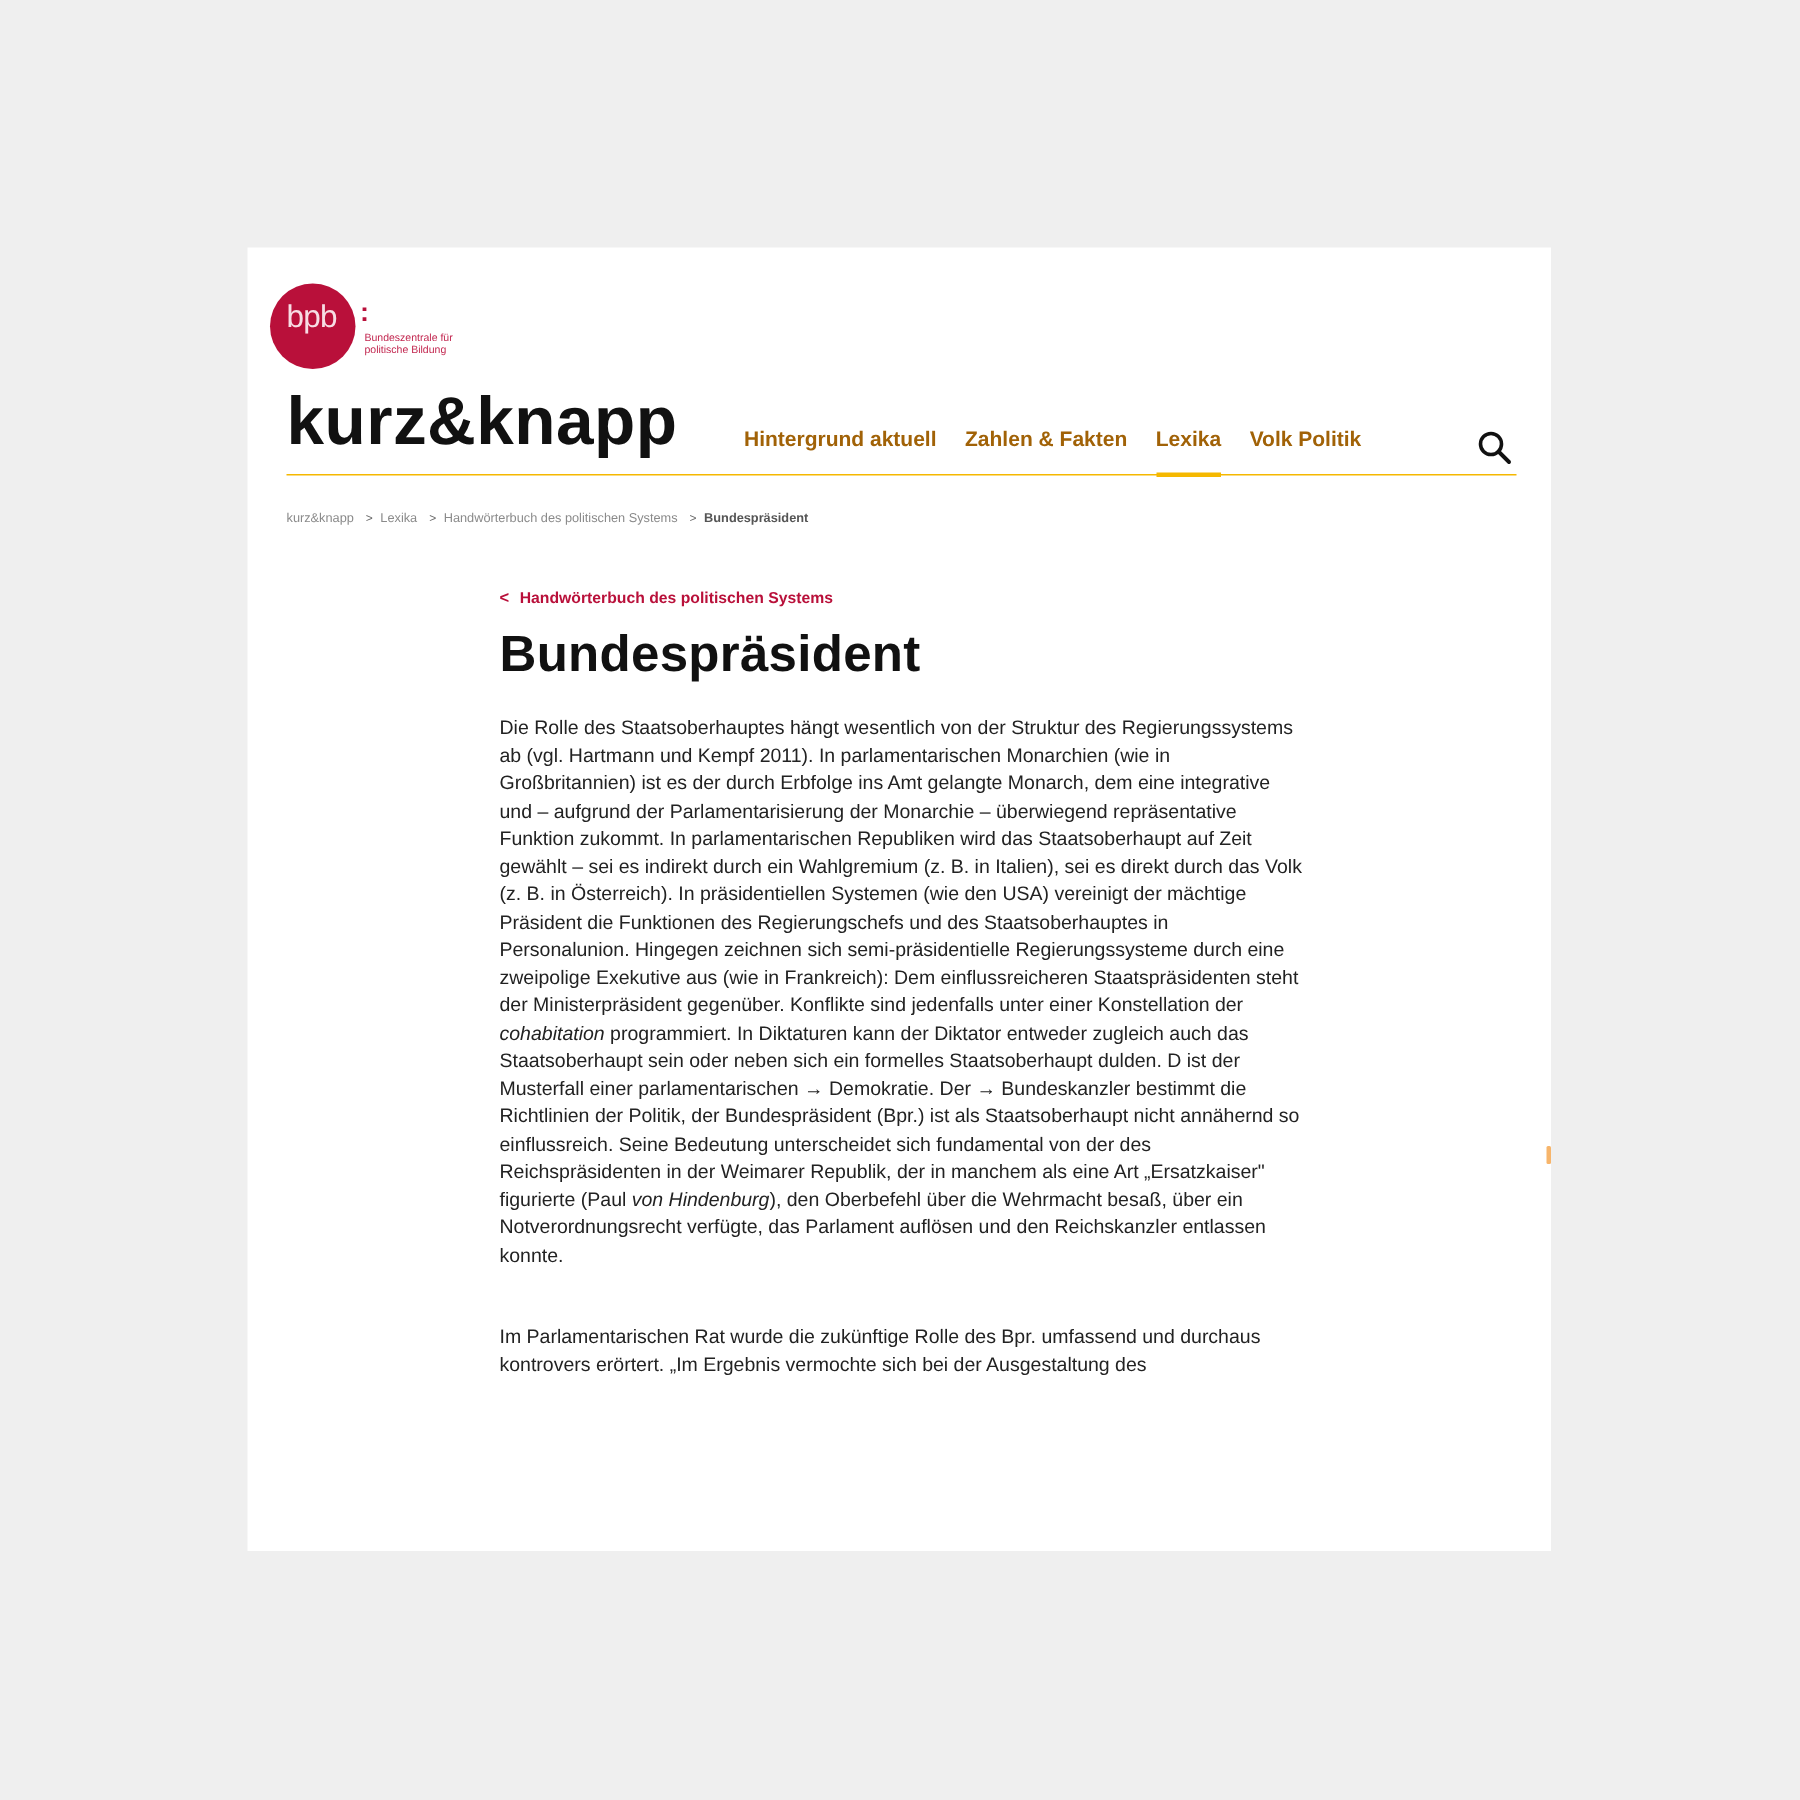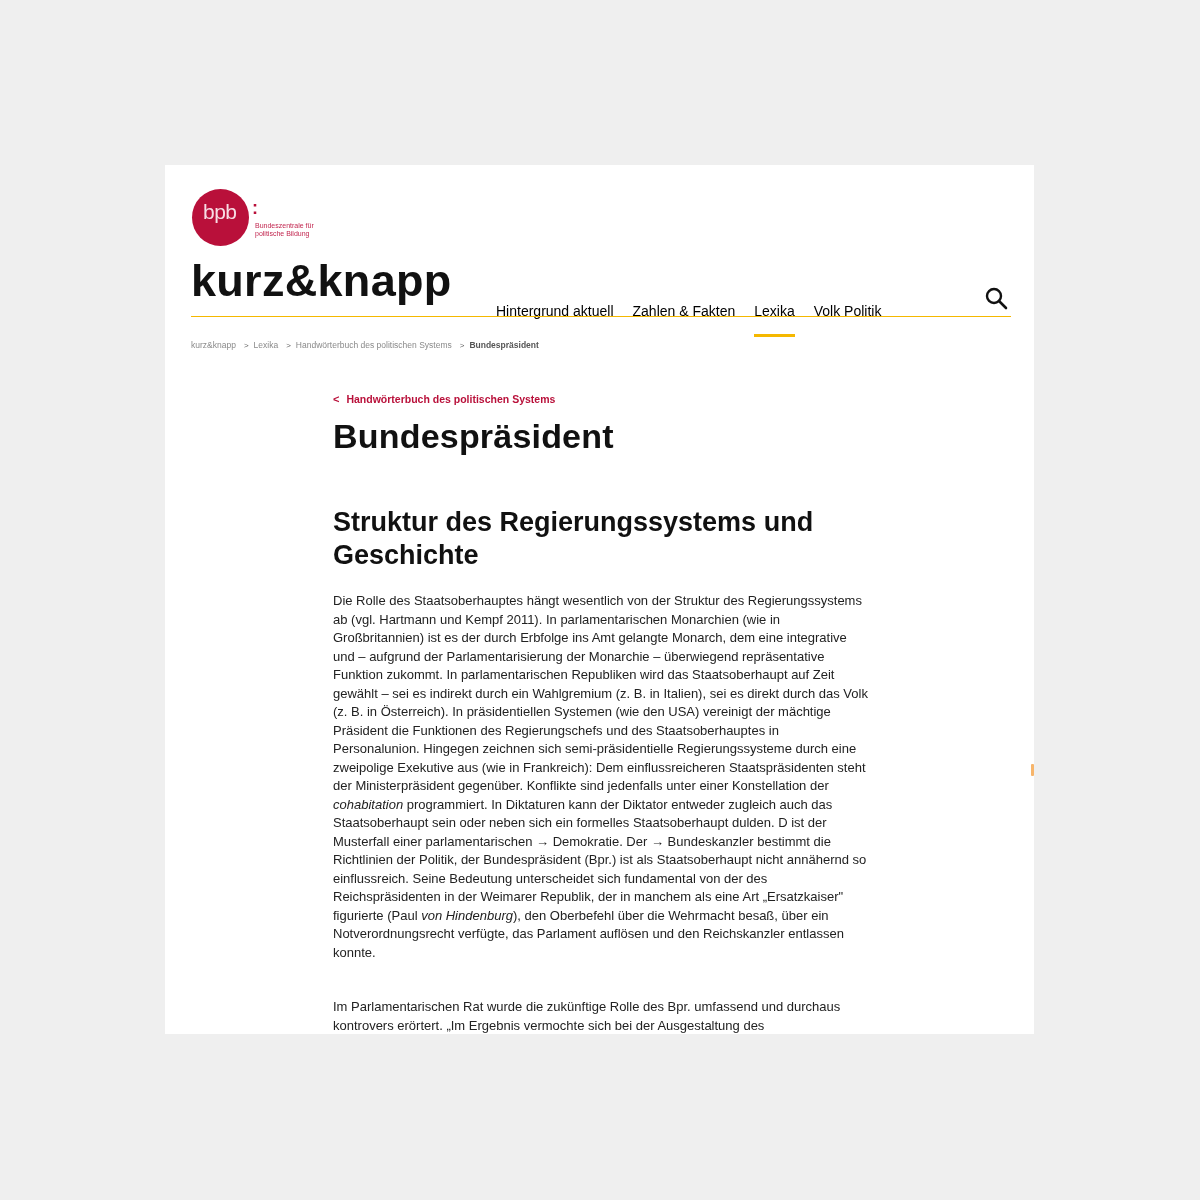--- a/index.html
+++ b/index.html
@@ -12,21 +12,21 @@
     overflow: hidden;
   }
   .page {
     position: absolute;
     left: 165px; top: 165px;
     width: 869px; height: 869px;
     background: #ffffff;
     overflow: hidden;
   }
   
-  .logo { position: absolute; left: 27px; top: 24px; height: 60px; width: 160px; }
+  .logo { position: absolute; left: 15px; top: 24px; height: 60px; width: 160px; }
   .logo-circle {
     position: absolute; left: 0; top: 0;
     width: 57px; height: 57px; border-radius: 50%;
     background: #b9103a;
     color: #fff;
   }
   .logo-bpb {
     position: absolute; left: 11px; top: 11px;
     font-size: 21px; letter-spacing: -0.5px; color: #f7dde4;
     font-family: "Liberation Sans", sans-serif;
@@ -42,23 +42,23 @@
   }
   
   .brand {
     position: absolute; left: 26px; top: 90px;
     font-size: 45px; font-weight: bold; letter-spacing: 0.3px;
     color: #111;
   }
   
   .nav { position: absolute; left: 331px; top: 119px; display: flex; gap: 0; }
   .nav-item {
-    font-size: 14px; font-weight: normal; color: #000000;
+    font-size: 14px; font-weight: bold; color: #a16207;
     margin-right: 19px; position: relative; padding-bottom: 10px;
-    cursor: pointer; white-space: nowrap; margin-top: 19px;
+    cursor: pointer; white-space: nowrap;
   }
   .nav-item.active::after {
     content: ""; position: absolute; left: 0; right: 0; bottom: -8px;
     height: 3px; background: #f5b800;
   }
   .search-btn { position: absolute; left: 819px; top: 121px; width: 26px; height: 26px; cursor: pointer; }
   .nav-line {
     position: absolute; left: 26px; top: 151px; width: 820px; height: 1px;
     background: #f5b800;
   }
@@ -144,21 +144,20 @@
     <span class="crumb-sep">&gt;</span>
     <span class="crumb current">Bundespräsident</span>
   </div>
 
   <article class="article">
     <a class="back-link">
       <span class="back-chevron">&lt;</span>
       <span>Handwörterbuch des politischen Systems</span>
     </a>
     <h1 class="title" style="margin-bottom:0;">Bundespräsident</h1>
-    <h2 class="section-heading" style="margin-bottom:0;">Struktur des Regierungssystems und Geschichte</h2>
 
     <p class="para" style="margin-bottom:0;"><span>Die Rolle des Staatsoberhauptes hängt wesentlich von der Struktur des Regierungssystems ab (vgl. Hartmann und Kempf 2011). In parlamentarischen Monarchien (wie in Großbritannien) ist es der durch Erbfolge ins Amt gelangte Monarch, dem eine integrative und – aufgrund der Parlamentarisierung der Monarchie – überwiegend repräsentative Funktion zukommt. In parlamentarischen Republiken wird das Staatsoberhaupt auf Zeit gewählt – sei es indirekt durch ein Wahlgremium (z. B. in Italien), sei es direkt durch das Volk (z. B. in Österreich). In präsidentiellen Systemen (wie den USA) vereinigt der mächtige Präsident die Funktionen des Regierungschefs und des Staatsoberhauptes in Personalunion. Hingegen zeichnen sich semi-präsidentielle Regierungssysteme durch eine zweipolige Exekutive aus (wie in Frankreich): Dem einflussreicheren Staatspräsidenten steht der Ministerpräsident gegenüber. Konflikte sind jedenfalls unter einer Konstellation der </span><em>cohabitation</em><span> programmiert. In Diktaturen kann der Diktator entweder zugleich auch das Staatsoberhaupt sein oder neben sich ein formelles Staatsoberhaupt dulden. D ist der Musterfall einer parlamentarischen </span><span class="arrow">→</span> <a>Demokratie</a><span>. Der </span><span class="arrow">→</span> <a>Bundeskanzler</a><span> bestimmt die Richtlinien der Politik, der Bundespräsident (Bpr.) ist als Staatsoberhaupt nicht annähernd so einflussreich. Seine Bedeutung unterscheidet sich fundamental von der des Reichspräsidenten in der Weimarer Republik, der in manchem als eine Art „Ersatzkaiser" figurierte (Paul </span><em>von Hindenburg</em><span>), den Oberbefehl über die Wehrmacht besaß, über ein Notverordnungsrecht verfügte, das Parlament auflösen und den Reichskanzler entlassen konnte.</span></p>
 
     <p class="para para2" style="margin-bottom:0;margin-top:36px;">Im Parlamentarischen Rat wurde die zukünftige Rolle des Bpr. umfassend und durchaus kontrovers erörtert. „Im Ergebnis vermochte sich bei der Ausgestaltung des</p>
   </article>
 
   <div class="scroll-mark"></div>
 </div>
 
 </body></html>

